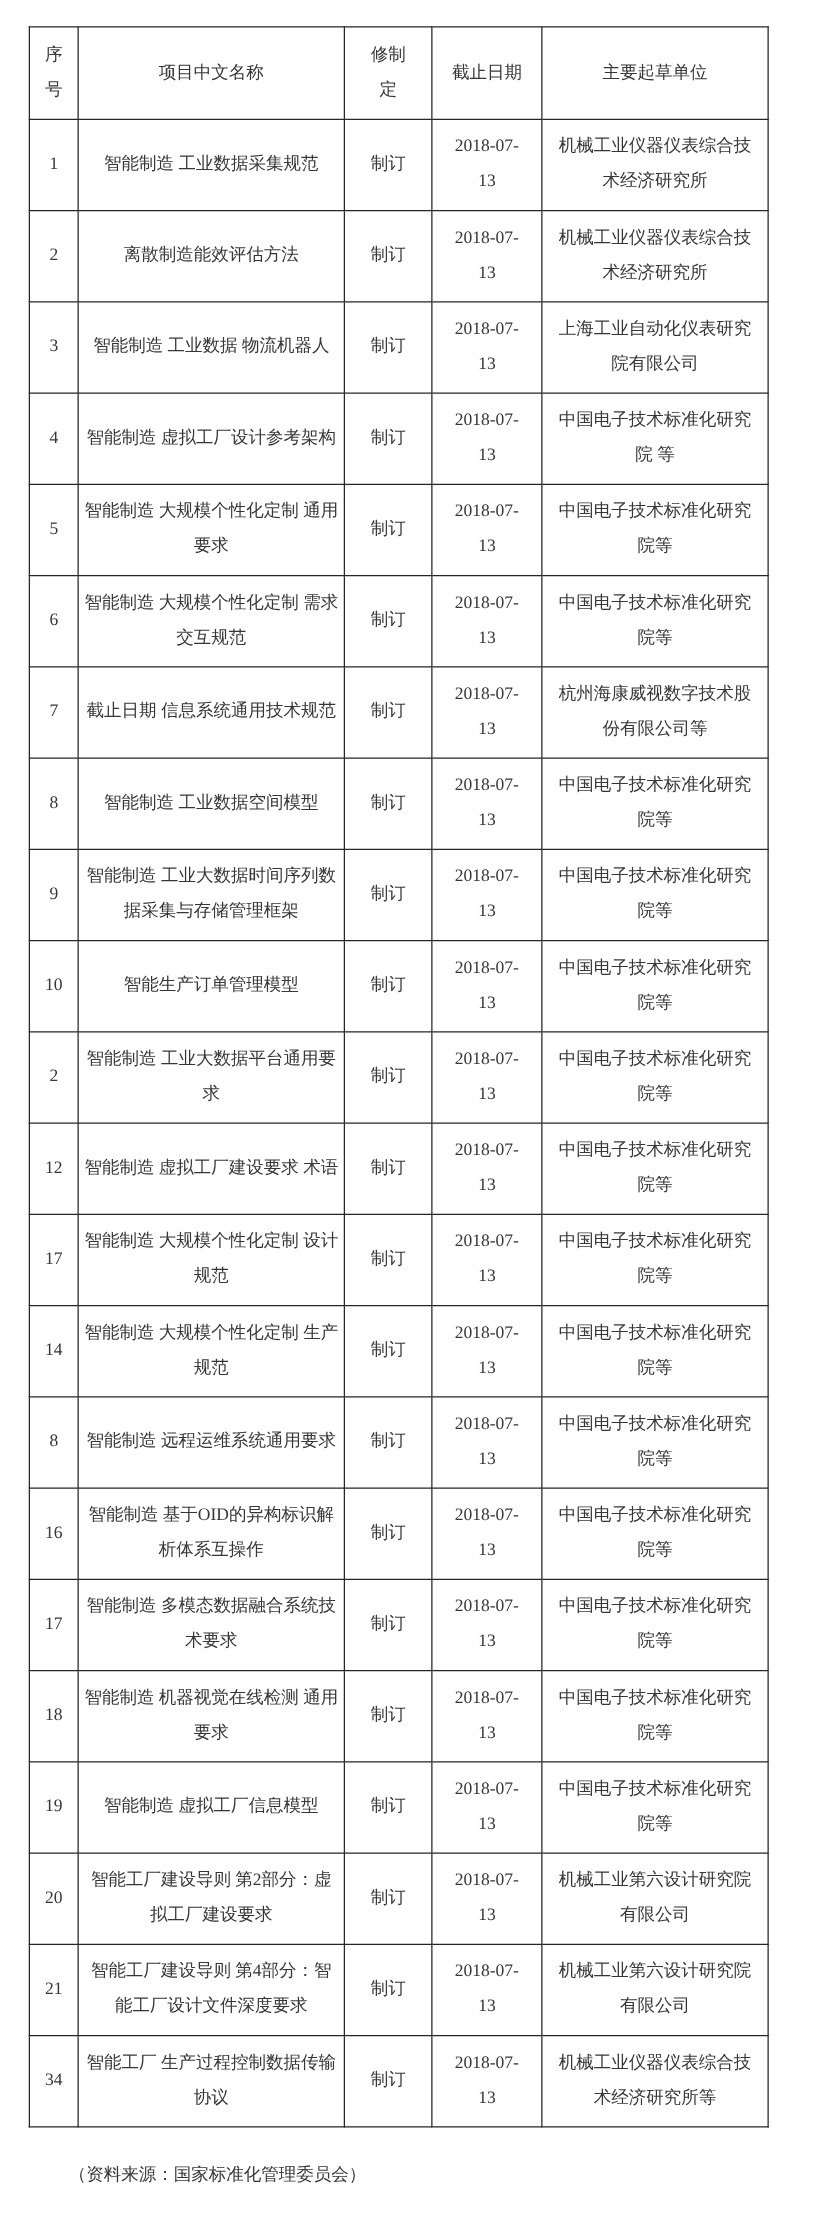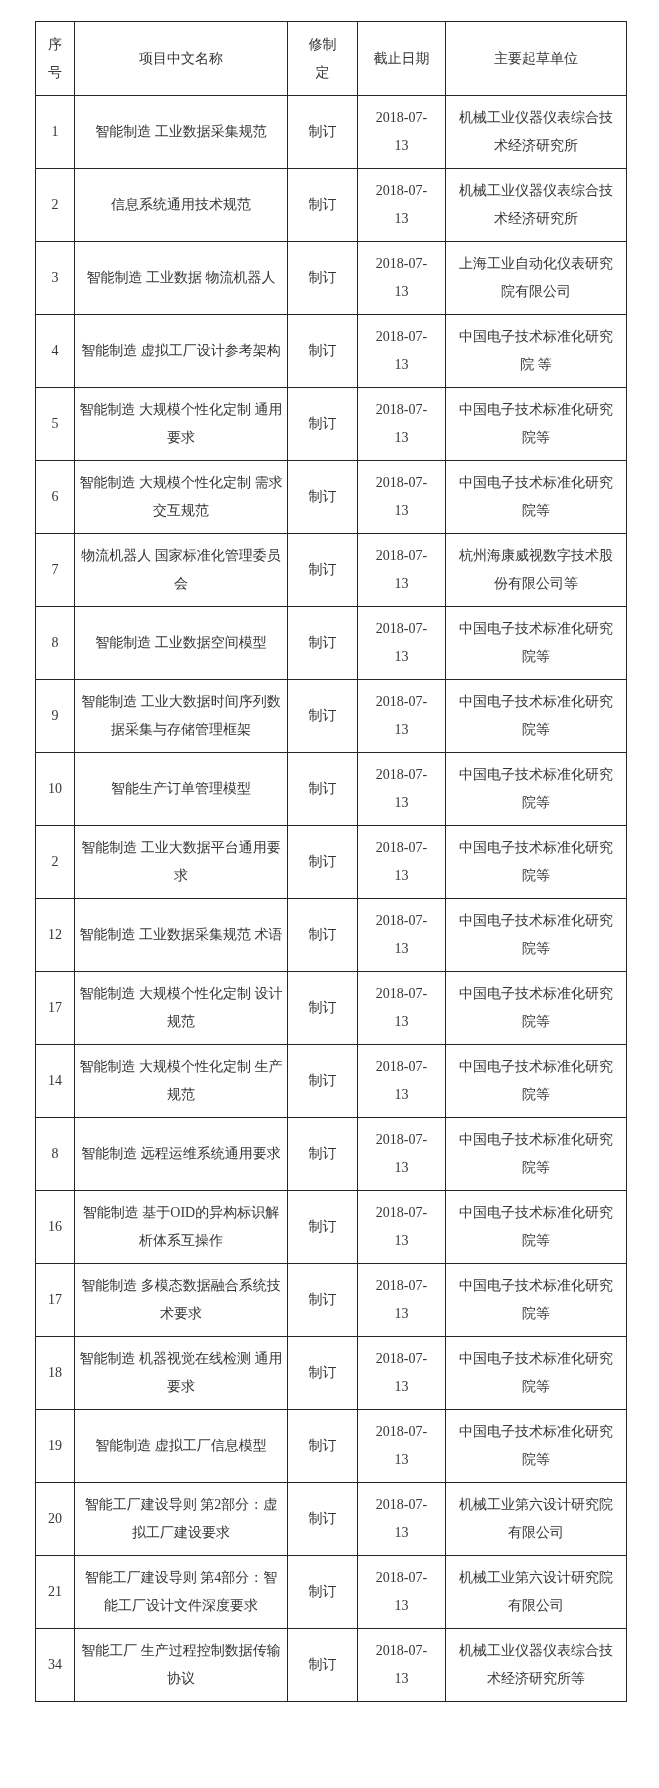--- a/index.html
+++ b/index.html
@@ -16,21 +16,21 @@
   }
   .page {
     position: relative;
     width: 659px;
     height: 1788px;
   }
   table.projects {
     border-collapse: collapse;
     table-layout: fixed;
     width: 591px;
-    margin: 21px 0 0 35px;
+    margin: 21px 0 0 23px;
   }
   table.projects th,
   table.projects td {
     border: 1px solid #262626;
     text-align: center;
     vertical-align: middle;
     font-size: 14px;
     font-weight: normal;
     line-height: 2;
     padding: 0 4px;
@@ -76,21 +76,21 @@
     <tbody>
         <tr>
     <td>1</td>
     <td>智能制造 工业数据采集规范</td>
     <td>制订</td>
     <td>2018-07-13</td>
     <td>机械工业仪器仪表综合技术经济研究所</td>
   </tr>
         <tr>
     <td>2</td>
-    <td>信息系统通用技术规范</td>
+    <td>离散制造能效评估方法</td>
     <td>制订</td>
     <td>2018-07-13</td>
     <td>机械工业仪器仪表综合技术经济研究所</td>
   </tr>
         <tr>
     <td>3</td>
     <td>智能制造 工业数据 物流机器人</td>
     <td>制订</td>
     <td>2018-07-13</td>
     <td>上海工业自动化仪表研究院有限公司</td>
@@ -111,21 +111,21 @@
   </tr>
         <tr>
     <td>6</td>
     <td>智能制造 大规模个性化定制 需求交互规范</td>
     <td>制订</td>
     <td>2018-07-13</td>
     <td>中国电子技术标准化研究院等</td>
   </tr>
         <tr>
     <td>7</td>
-    <td>物流机器人 国家标准化管理委员会</td>
+    <td>截止日期 信息系统通用技术规范</td>
     <td>制订</td>
     <td>2018-07-13</td>
     <td>杭州海康威视数字技术股份有限公司等</td>
   </tr>
         <tr>
     <td>8</td>
     <td>智能制造 工业数据空间模型</td>
     <td>制订</td>
     <td>2018-07-13</td>
     <td>中国电子技术标准化研究院等</td>
@@ -146,21 +146,21 @@
   </tr>
         <tr>
     <td>2</td>
     <td>智能制造 工业大数据平台通用要求</td>
     <td>制订</td>
     <td>2018-07-13</td>
     <td>中国电子技术标准化研究院等</td>
   </tr>
         <tr>
     <td>12</td>
-    <td>智能制造 工业数据采集规范 术语</td>
+    <td>智能制造 虚拟工厂建设要求 术语</td>
     <td>制订</td>
     <td>2018-07-13</td>
     <td>中国电子技术标准化研究院等</td>
   </tr>
         <tr>
     <td>17</td>
     <td>智能制造 大规模个性化定制 设计规范</td>
     <td>制订</td>
     <td>2018-07-13</td>
     <td>中国电子技术标准化研究院等</td>
@@ -224,13 +224,14 @@
         <tr>
     <td>34</td>
     <td>智能工厂 生产过程控制数据传输协议</td>
     <td>制订</td>
     <td>2018-07-13</td>
     <td>机械工业仪器仪表综合技术经济研究所等</td>
   </tr>
       </tbody>
   </table>
 
+  <p class="source-note">（资料来源：国家标准化管理委员会）</p>
 </div>
 
 </body></html>

